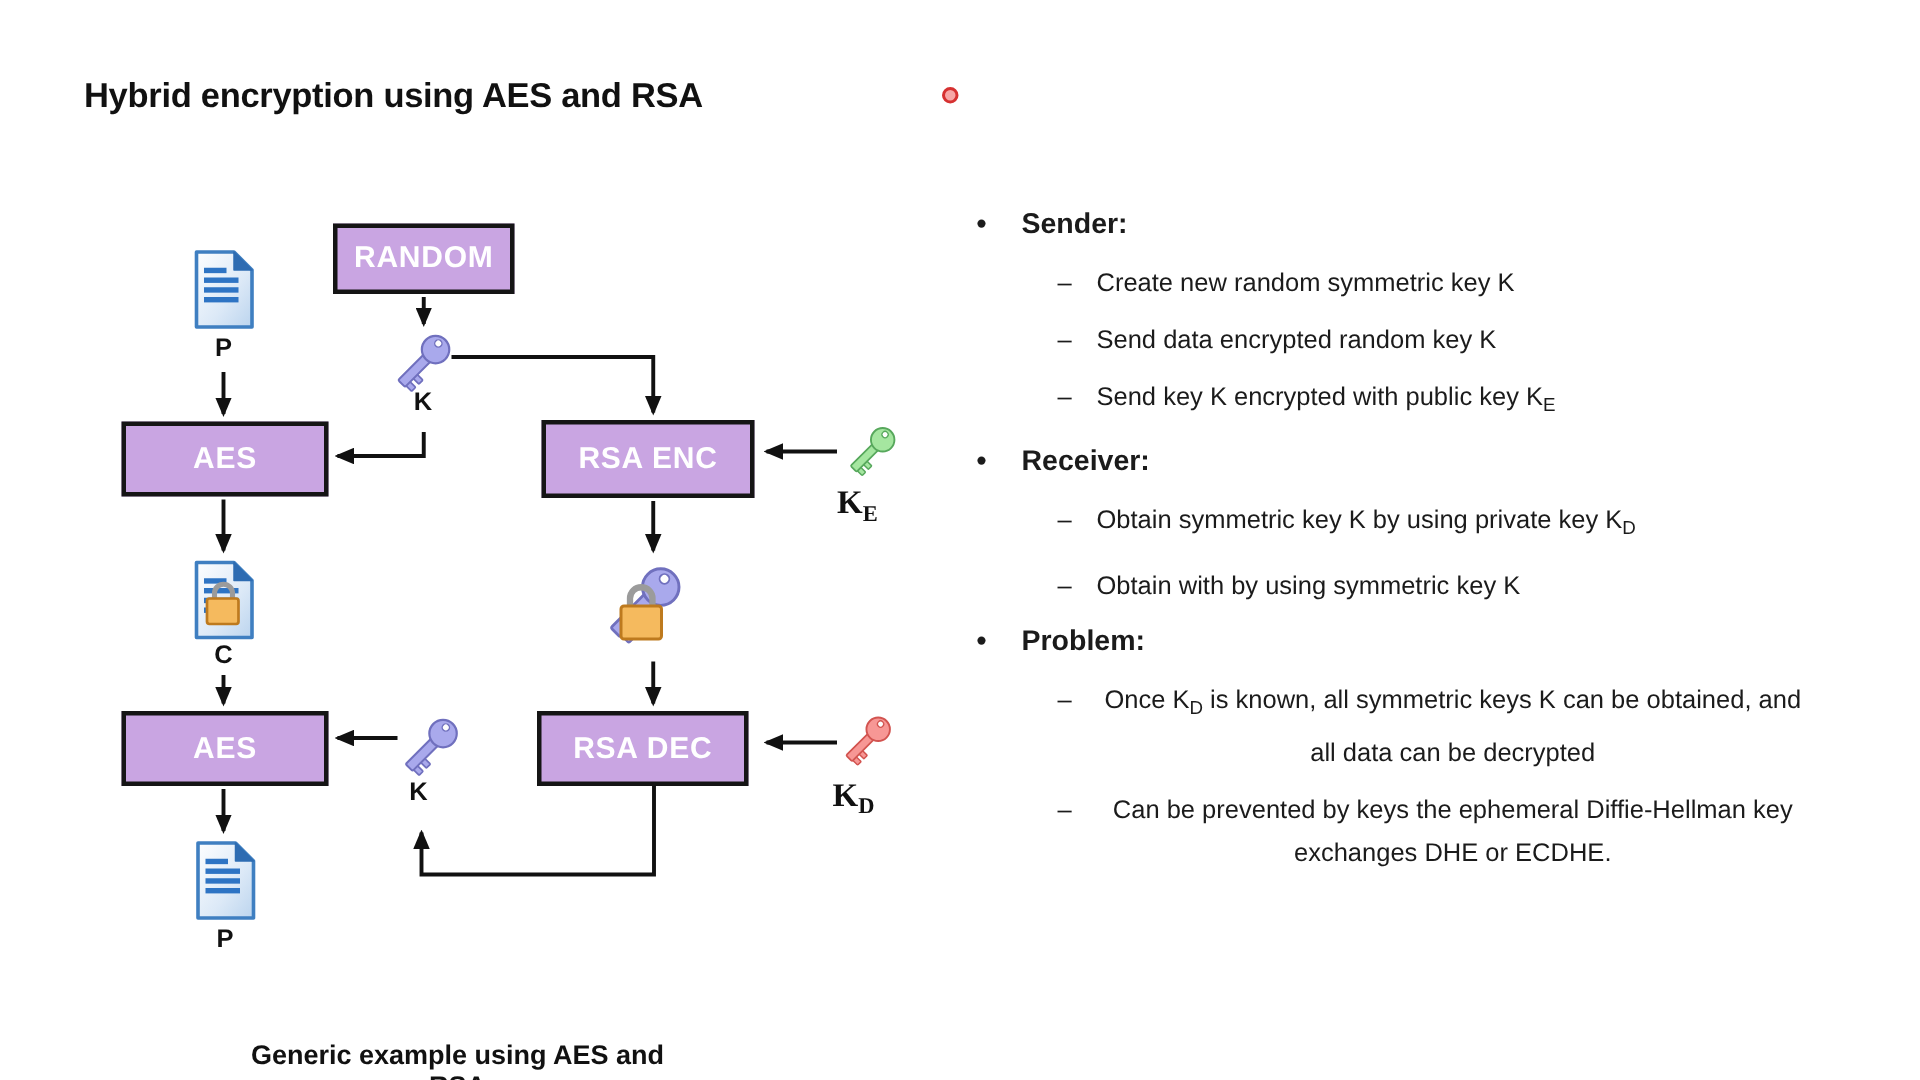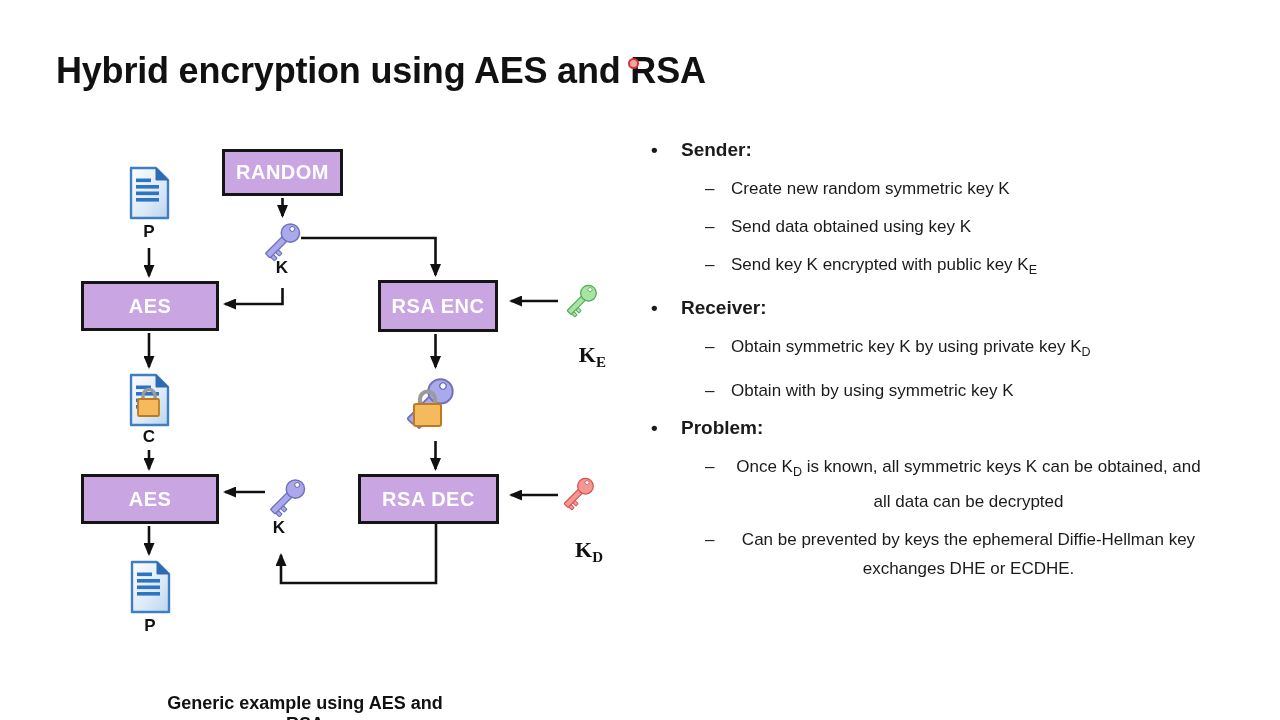--- a/index.html
+++ b/index.html
@@ -5,41 +5,41 @@
   html,body{margin:0;padding:0;}
   body{
     width:1280px;height:720px;position:relative;overflow:hidden;
     background:#ffffff;color:#1b1b1b;
     font-family:"Liberation Sans",sans-serif;
   }
   .slide{position:absolute;inset:0;}
 
   .title{
     position:absolute;left:56px;top:50px;margin:0;
-    font-size:36px;font-weight:700;color:#111;letter-spacing:-0.2px;
+    font-size:23px;font-weight:700;color:#111;letter-spacing:-0.2px;
   }
   .laser{
     position:absolute;left:628px;top:58px;width:7px;height:7px;border-radius:50%;
     border:2px solid var(--laser-red,#D63131);background:#F7A6A6;
   }
 
   
   .diagram{position:absolute;left:60px;top:130px;width:560px;height:575px;}
   .connectors{position:absolute;left:0;top:0;pointer-events:none;}
   .dbox{
     position:absolute;box-sizing:border-box;
     background:var(--box-fill,#C9A5E2);border:3px solid var(--box-border,#151515);
     color:#fff;font-weight:700;font-size:20px;letter-spacing:0.5px;
     display:flex;align-items:center;justify-content:center;
   }
   .icon{position:absolute;}
   .ilabel{position:absolute;font-weight:700;font-size:17px;text-align:center;color:#111;}
   .klabel{
     position:absolute;font-family:"Liberation Serif",serif;font-weight:700;
-    font-size:22px;text-align:right;color:#111;margin-top:20px;
+    font-size:22px;text-align:left;color:#111;
   }
   .klabel .s{font-size:15px;vertical-align:-5px;}
   .caption{
     position:absolute;left:103px;top:563px;width:284px;text-align:center;
     font-weight:700;font-size:18px;color:#111;
   }
 
   
   .key-purple{color:var(--key-purple,#A9A9EC);--ks:#7070BE;}
   .key-green{color:var(--key-green,#A5E6A0);--ks:#57A85C;}
@@ -113,21 +113,21 @@
         <polyline points="376,394 376,453 221,453 221,425" marker-end="url(#ah)"></polyline>
       </g>
     </svg>
 
     <div class="dbox" style="left:162px;top:19px;width:121px;height:47px">
       <span>RANDOM</span>
     </div>
     <div class="dbox" style="left:21px;top:151px;width:138px;height:50px">
       <span>AES</span>
     </div>
-    <div class="dbox" style="left:318px;top:150px;width:120px;height:52px">
+    <div class="dbox" style="left:301px;top:150px;width:142px;height:52px">
       <span>RSA ENC</span>
     </div>
     <div class="dbox" style="left:21px;top:344px;width:138px;height:50px">
       <span>AES</span>
     </div>
     <div class="dbox" style="left:298px;top:344px;width:141px;height:50px">
       <span>RSA DEC</span>
     </div>
 
     <svg class="icon" style="left:66px;top:36px" width="46" height="54">
@@ -184,21 +184,21 @@
       <div class="b-head">
         <span class="g">•</span>
         <span class="t">Sender:</span>
       </div>
       <div class="b-item">
         <span class="g">–</span>
         <span class="t"><span>Create new random symmetric key K</span></span>
       </div>
       <div class="b-item">
         <span class="g">–</span>
-        <span class="t"><span>Send data obtained using key K</span></span>
+        <span class="t"><span>Send data encrypted random key K</span></span>
       </div>
       <div class="b-item">
         <span class="g">–</span>
         <span class="t"><span>Send key K encrypted with public key K</span><span class="sub">E</span></span>
       </div>
       <div class="b-head">
         <span class="g">•</span>
         <span class="t">Receiver:</span>
       </div>
       <div class="b-item">

